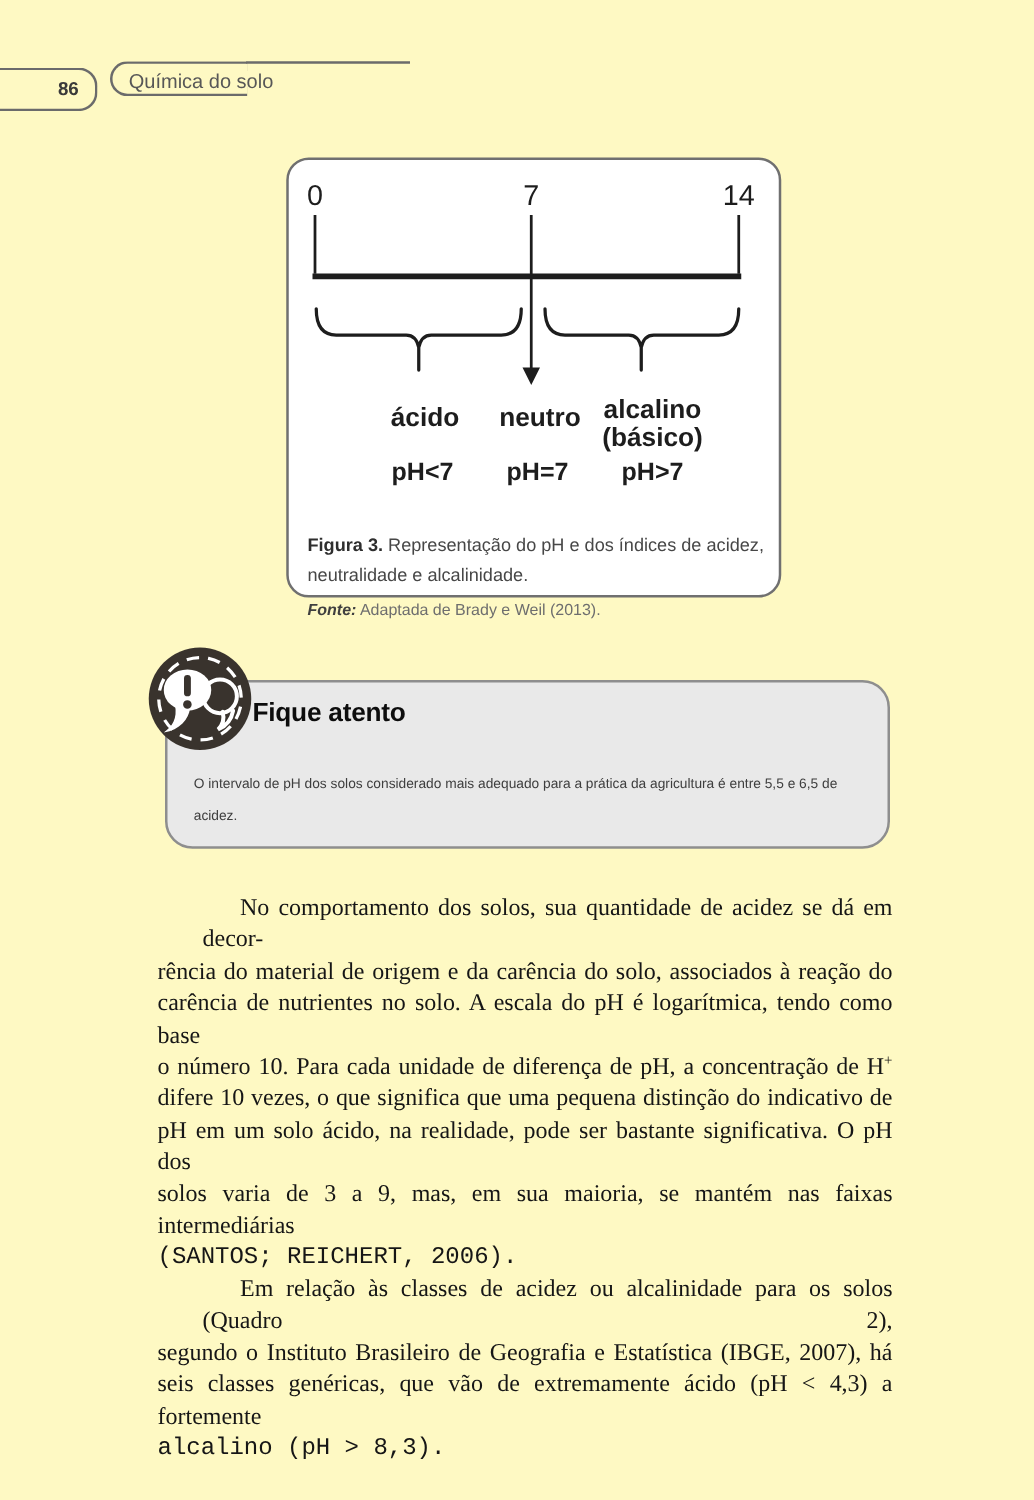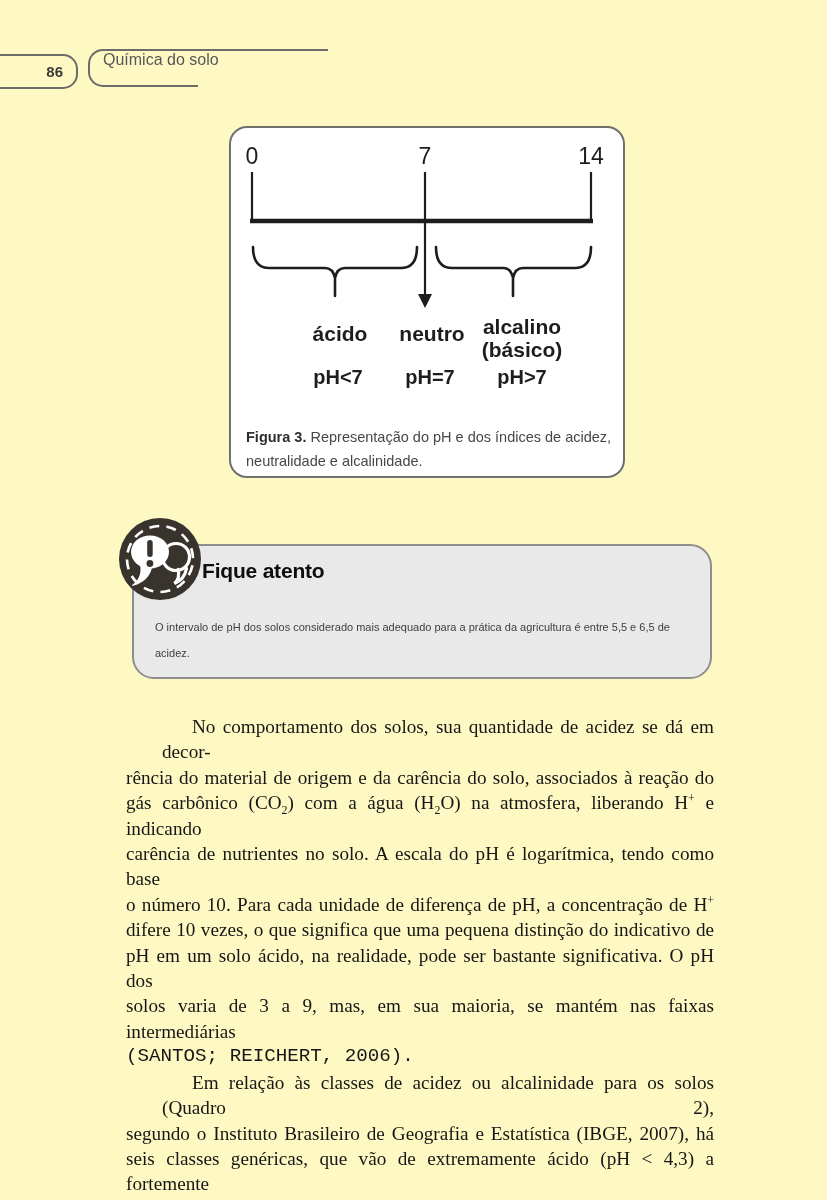--- a/index.html
+++ b/index.html
@@ -12,23 +12,23 @@
   *{margin:0;padding:0;box-sizing:border-box;}
   html,body{background:#ffffff;}
   #page{position:relative;width:827px;height:1200px;background:#fef9c3;overflow:hidden;
         font-family:"Liberation Sans","DejaVu Sans",sans-serif;}
 
   
   .pagenum-tab{position:absolute;left:0;top:54px;width:78px;height:35px;
       border:2px solid var(--header_border);border-left:none;border-radius:0 15px 15px 0;
       display:flex;align-items:center;justify-content:flex-end;padding-right:13px;
       font-size:15px;font-weight:700;color:var(--pagenum_text);}
-  .chapter-tab{position:absolute;left:88px;top:49px;width:110px;height:38px;
+  .chapter-tab{position:absolute;left:88px;top:49px;width:110px;height:28px;
       border:2px solid var(--header_border);border-right:none;border-radius:15px 0 0 15px;
-      display:flex;align-items:flex-start;padding-left:13px;white-space:nowrap;
+      display:flex;align-items:flex-end;padding-left:13px;white-space:nowrap;
       font-size:16px;color:var(--header_text);}
   .chapter-tab-ext{position:absolute;left:197px;top:49px;width:131px;height:2px;
       background:var(--header_border);}
 
   
   .figure-box{position:absolute;left:229px;top:126px;width:396px;height:352px;
       border:2px solid var(--figure_border);border-radius:18px;background:#fff;}
   .figure-svg{position:absolute;left:229px;top:126px;}
   .figure-svg text{fill:var(--ink);font-family:"Liberation Sans","DejaVu Sans",sans-serif;}
   .figure-svg .num{font-size:23px;font-weight:400;}
@@ -97,20 +97,21 @@
     <text class="zone" x="203" y="215" text-anchor="middle">neutro</text>
     <text class="zone" x="293" y="208" text-anchor="middle">alcalino</text>
     <text class="zone" x="293" y="231" text-anchor="middle">(básico)</text>
 
     <text class="ph" x="109" y="258" text-anchor="middle">pH&lt;7</text>
     <text class="ph" x="201" y="258" text-anchor="middle">pH=7</text>
     <text class="ph" x="293" y="258" text-anchor="middle">pH&gt;7</text>
   </svg>
   <div class="figure-caption">
     <div><b>Figura 3.</b><span> Representação do pH e dos índices de acidez, neutralidade e alcalinidade.</span></div>
+    <div class="figure-source"><b>Fonte:</b><span> Adaptada de Brady e Weil (2013).</span></div>
   </div>
 
   <div class="callout-box">
     <div class="callout-title">Fique atento</div>
     <div class="callout-body">O intervalo de pH dos solos considerado mais adequado para a prática da agricultura é entre 5,5 e 6,5 de acidez.</div>
   </div>
   <svg class="callout-icon" width="84" height="84" viewBox="0 0 84 84">
     <circle cx="42" cy="42" r="41" fill="#39332d"></circle>
     <circle cx="42" cy="42" r="33" fill="none" stroke="#ffffff" stroke-width="2.6" stroke-dasharray="10 7.2" transform="rotate(12 42 42)"></circle>
 
@@ -119,21 +120,20 @@
 
     <ellipse cx="32" cy="35" rx="19" ry="16.5" fill="#ffffff"></ellipse>
     <path d="M22,47 C24,58 20,64 13,69 C26,67 33,58 34,50 Z" fill="#ffffff"></path>
     <rect x="29.2" y="23" width="5.5" height="17" rx="2.7" fill="#39332d"></rect>
     <circle cx="31.9" cy="46.5" r="3.4" fill="#39332d"></circle>
   </svg>
 
   <div class="body-text">
       <div class="par-line first">No comportamento dos solos, sua quantidade de acidez se dá em decor-</div>
       <div class="par-line">rência do material de origem e da carência do solo, associados à reação do</div>
-      <div class="par-line">gás carbônico (CO<sub>2</sub>) com a água (H<sub>2</sub>O) na atmosfera, liberando H<sup>+</sup> e indicando</div>
       <div class="par-line">carência de nutrientes no solo. A escala do pH é logarítmica, tendo como base</div>
       <div class="par-line">o número 10. Para cada unidade de diferença de pH, a concentração de H<sup>+</sup></div>
       <div class="par-line">difere 10 vezes, o que significa que uma pequena distinção do indicativo de</div>
       <div class="par-line">pH em um solo ácido, na realidade, pode ser bastante significativa. O pH dos</div>
       <div class="par-line">solos varia de 3 a 9, mas, em sua maioria, se mantém nas faixas intermediárias</div>
       <div class="par-line last">(SANTOS; REICHERT, 2006).</div>
       <div class="par-line first">Em relação às classes de acidez ou alcalinidade para os solos (Quadro 2),</div>
       <div class="par-line">segundo o Instituto Brasileiro de Geografia e Estatística (IBGE, 2007), há</div>
       <div class="par-line">seis classes genéricas, que vão de extremamente ácido (pH &lt; 4,3) a fortemente</div>
       <div class="par-line last">alcalino (pH &gt; 8,3).</div>

